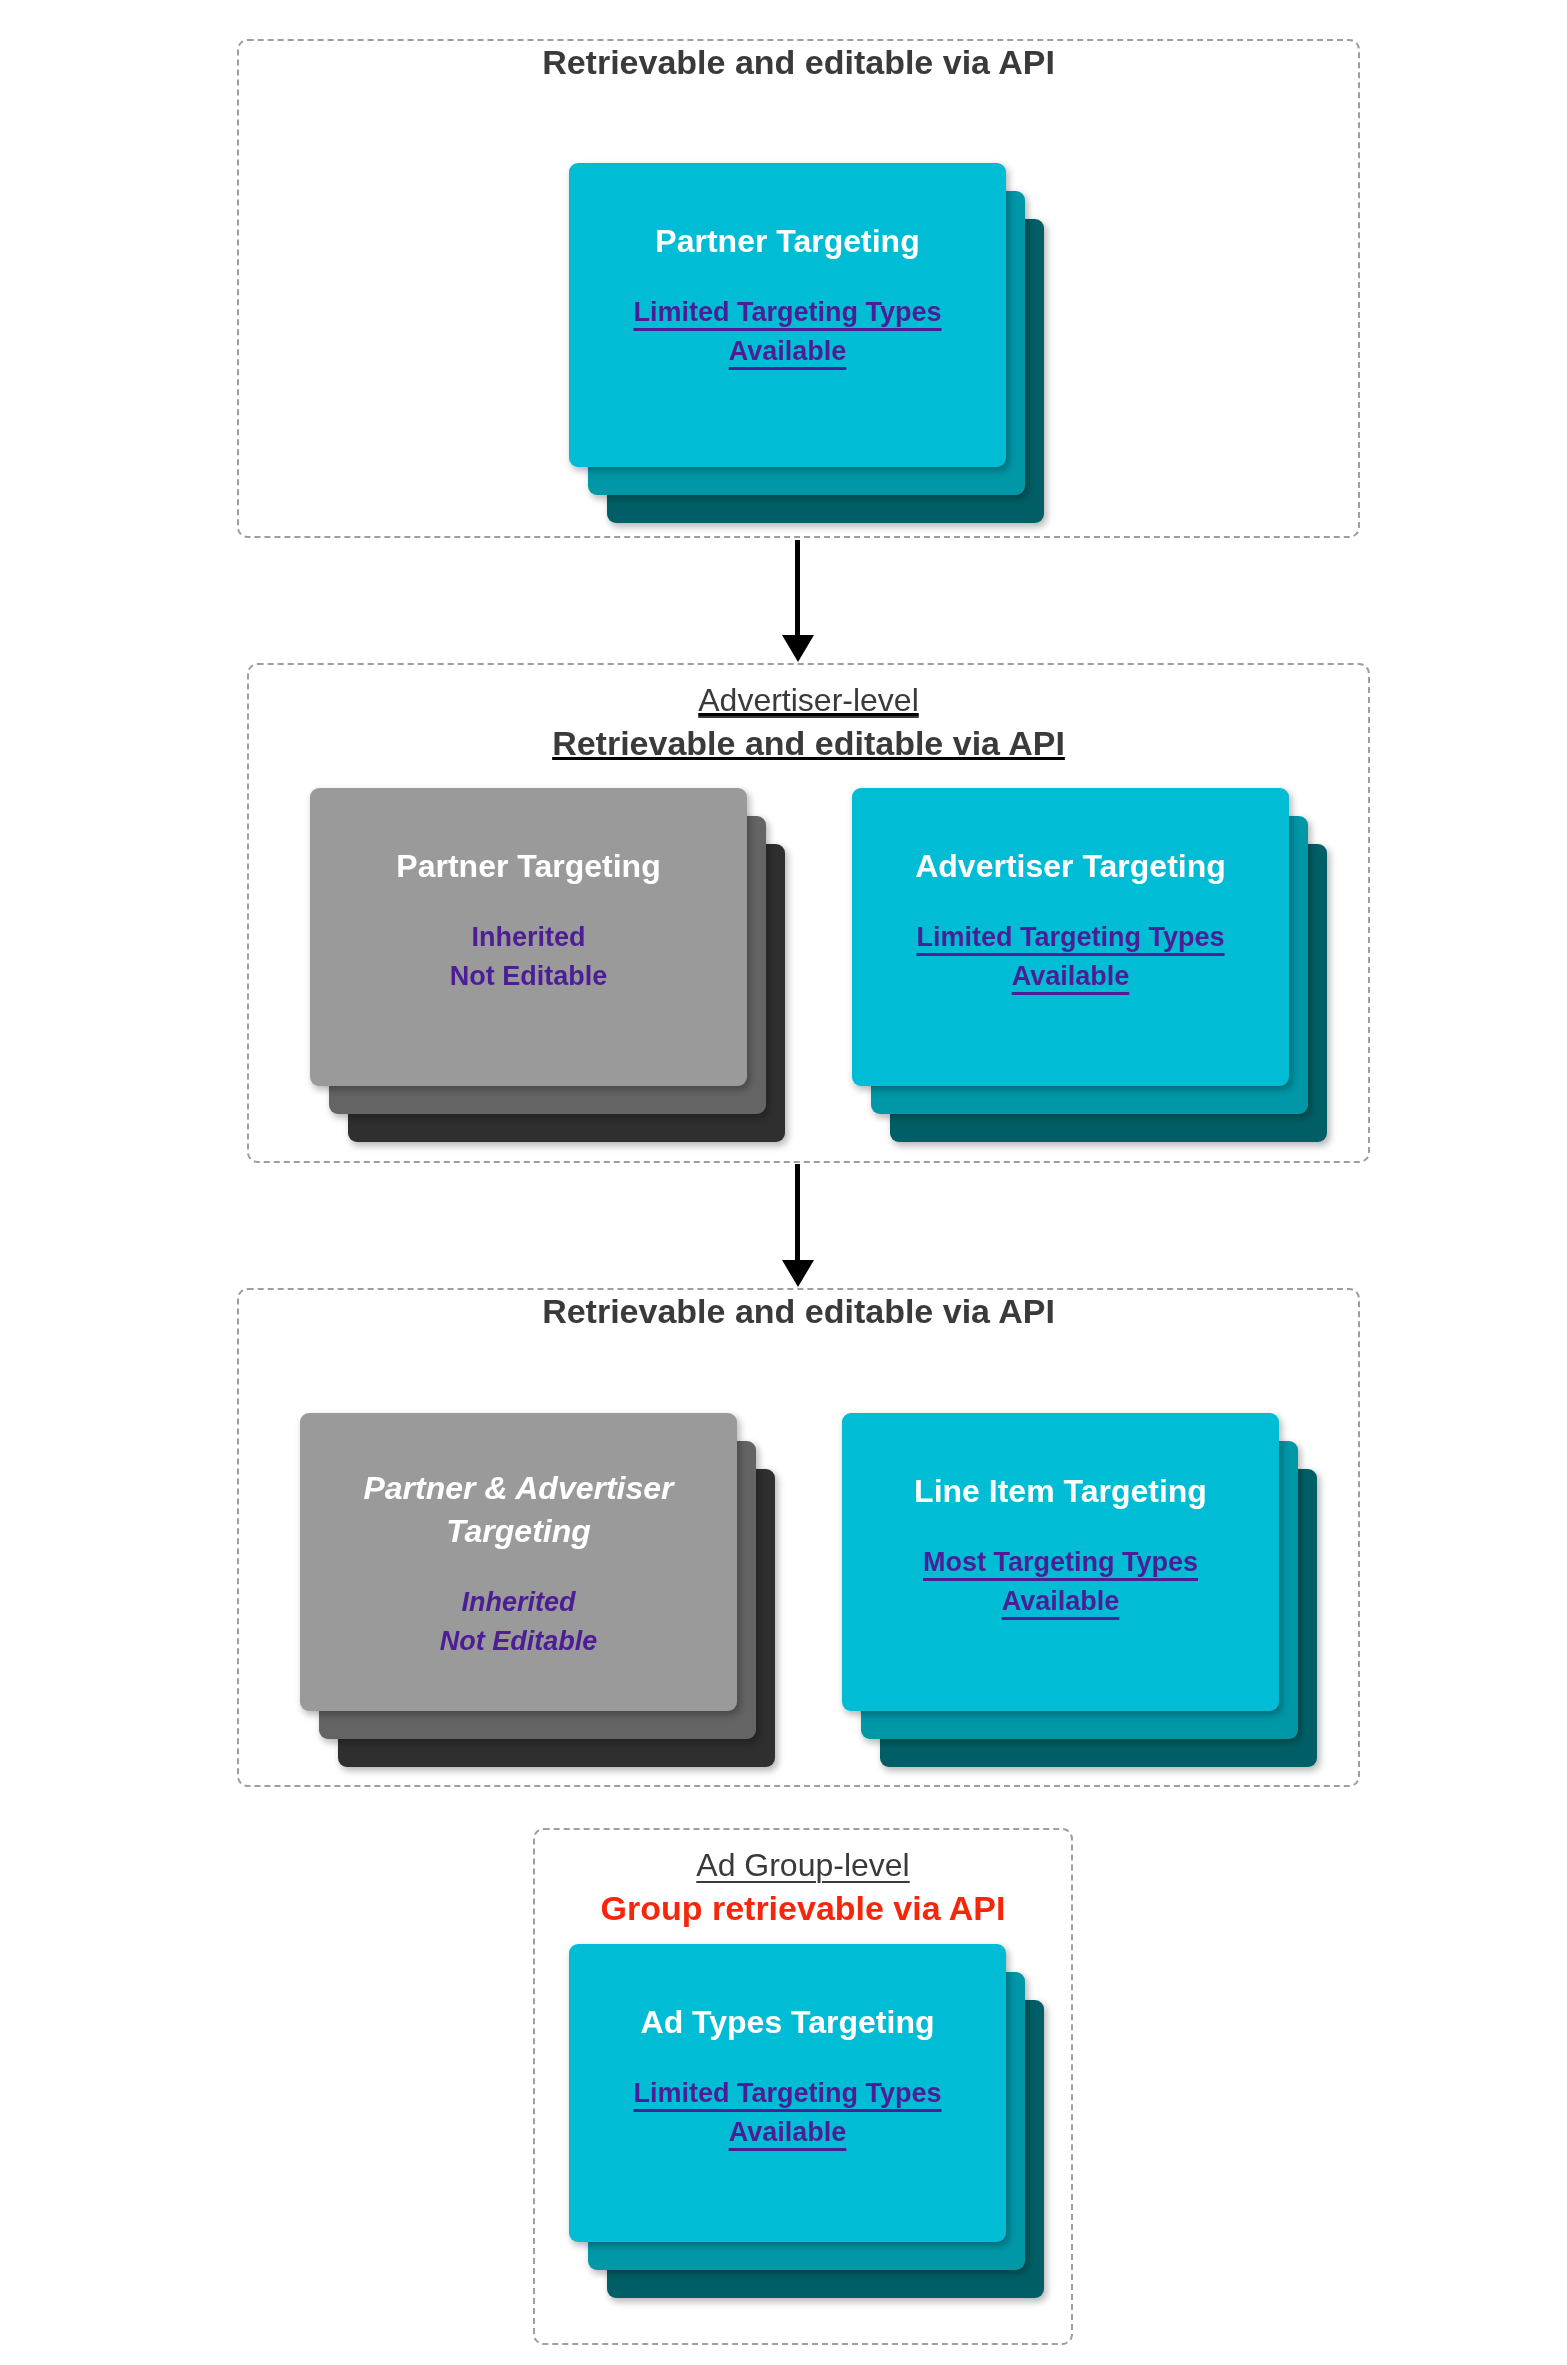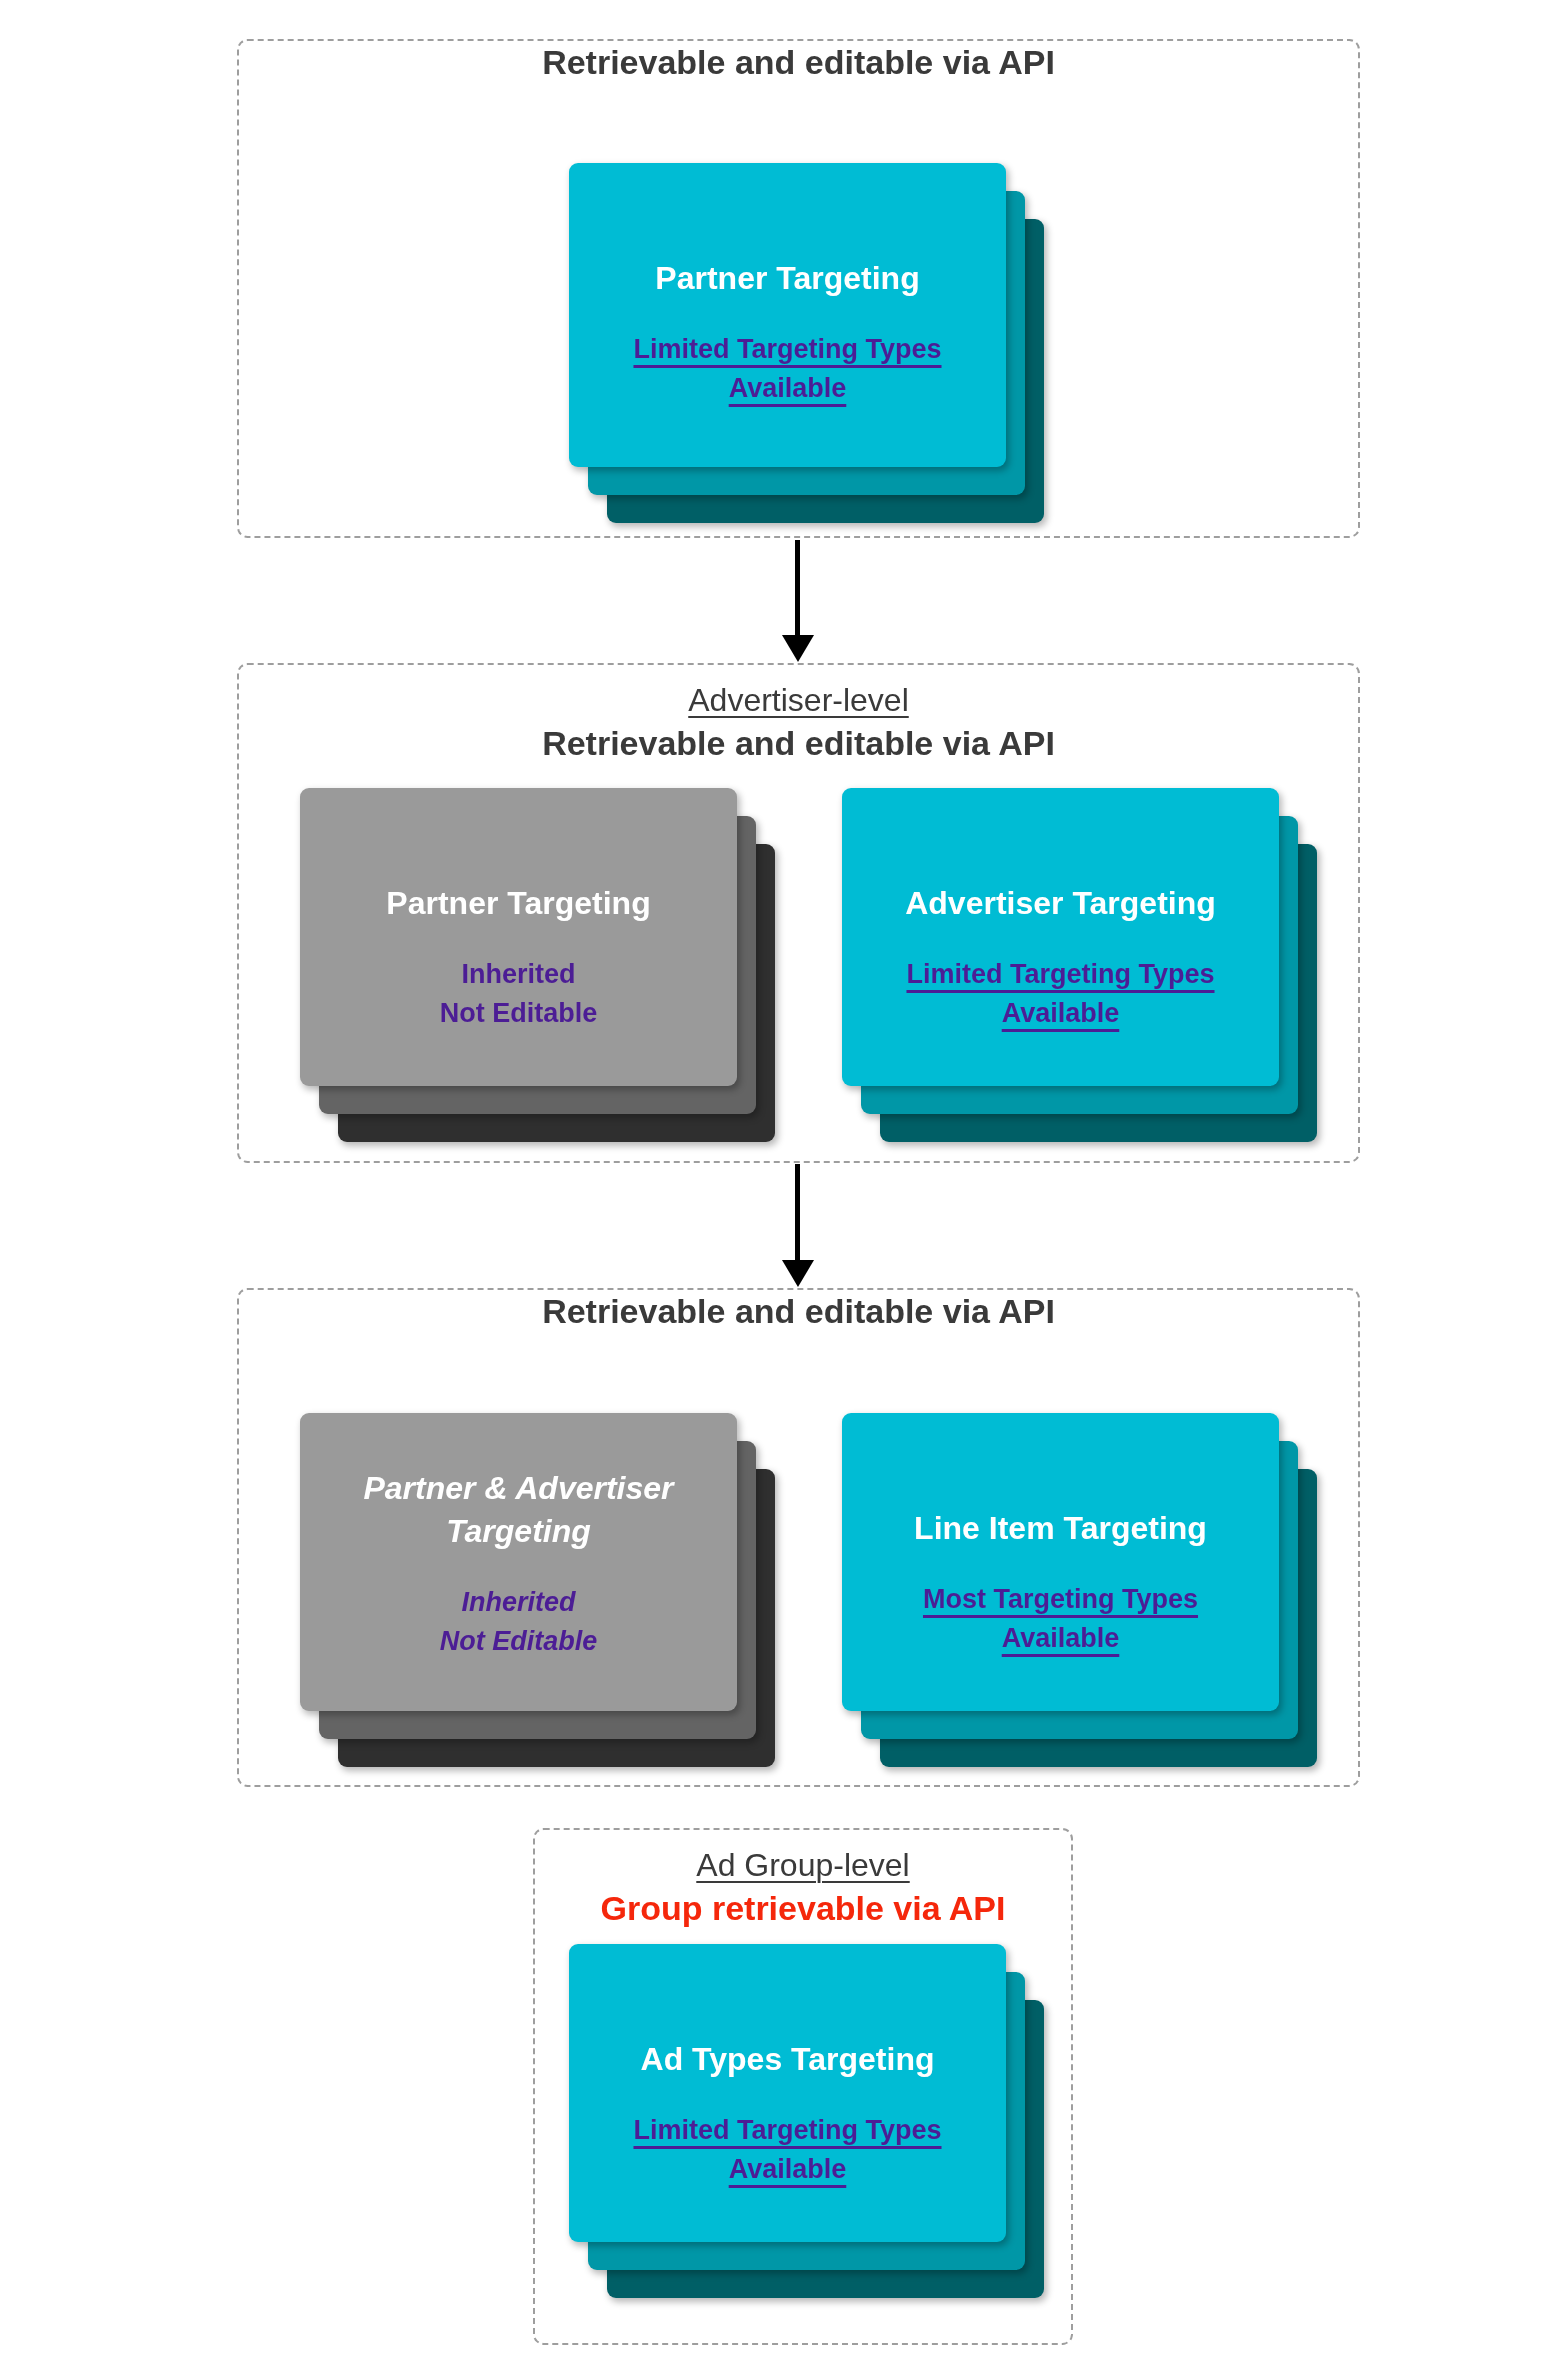--- a/index.html
+++ b/index.html
@@ -6,21 +6,21 @@
   body{
     width:1567px;height:2366px;position:relative;background:#ffffff;
     font-family:"Liberation Sans",sans-serif;overflow:hidden;
   }
   .section{
     position:absolute;box-sizing:border-box;
     border:2.7px dashed var(--border-gray,#9e9e9e);
     border-radius:10.7px;text-align:center;
   }
   .s1{left:237px;top:39px;width:1123px;height:499px;}
-  .s2{left:237px;top:663px;width:1123px;height:500px;}
+  .s2{left:247px;top:663px;width:1123px;height:500px;text-decoration:underline;}
   .s3{left:237px;top:1288px;width:1123px;height:499px;}
   .s4{left:533px;top:1828px;width:540px;height:517px;}
   .sec-title{
     margin-top:14.3px;font-size:32px;line-height:43px;
     color:var(--heading,#3a3a3a);
     text-decoration:underline;text-decoration-thickness:1.8px;text-underline-offset:5.4px;
   }
   .sec-subtitle{
     font-size:34px;line-height:43px;font-weight:bold;color:var(--heading,#3a3a3a);
   }
@@ -28,21 +28,21 @@
   .stack{position:absolute;}
   .layer{
     position:absolute;width:437px;height:298px;border-radius:9px;
     box-shadow:2.7px 3.6px 7.1px rgba(0,0,0,0.28);
   }
   .tall .layer{height:304px;}
   .layer.back{left:38px;top:56px;}
   .layer.mid{left:19px;top:28px;}
   .layer.front{
     left:0;top:0;display:flex;flex-direction:column;align-items:center;
-    padding-top:94px;box-sizing:border-box;
+    padding-top:57px;box-sizing:border-box;
   }
   .layer.front.two-line{padding-top:54px;font-style:italic;}
   .teal .front{background:var(--teal-front,#00bcd4);}
   .teal .mid{background:var(--teal-mid,#0097a7);}
   .teal .back{background:var(--teal-back,#005f66);}
   .gray .front{background:var(--gray-front,#9a9a9a);}
   .gray .mid{background:var(--gray-mid,#646464);}
   .gray .back{background:var(--gray-back,#2f2f2f);}
   .card-title{color:#ffffff;font-weight:bold;font-size:32px;line-height:43px;}
   .card-body{margin-top:30px;}

